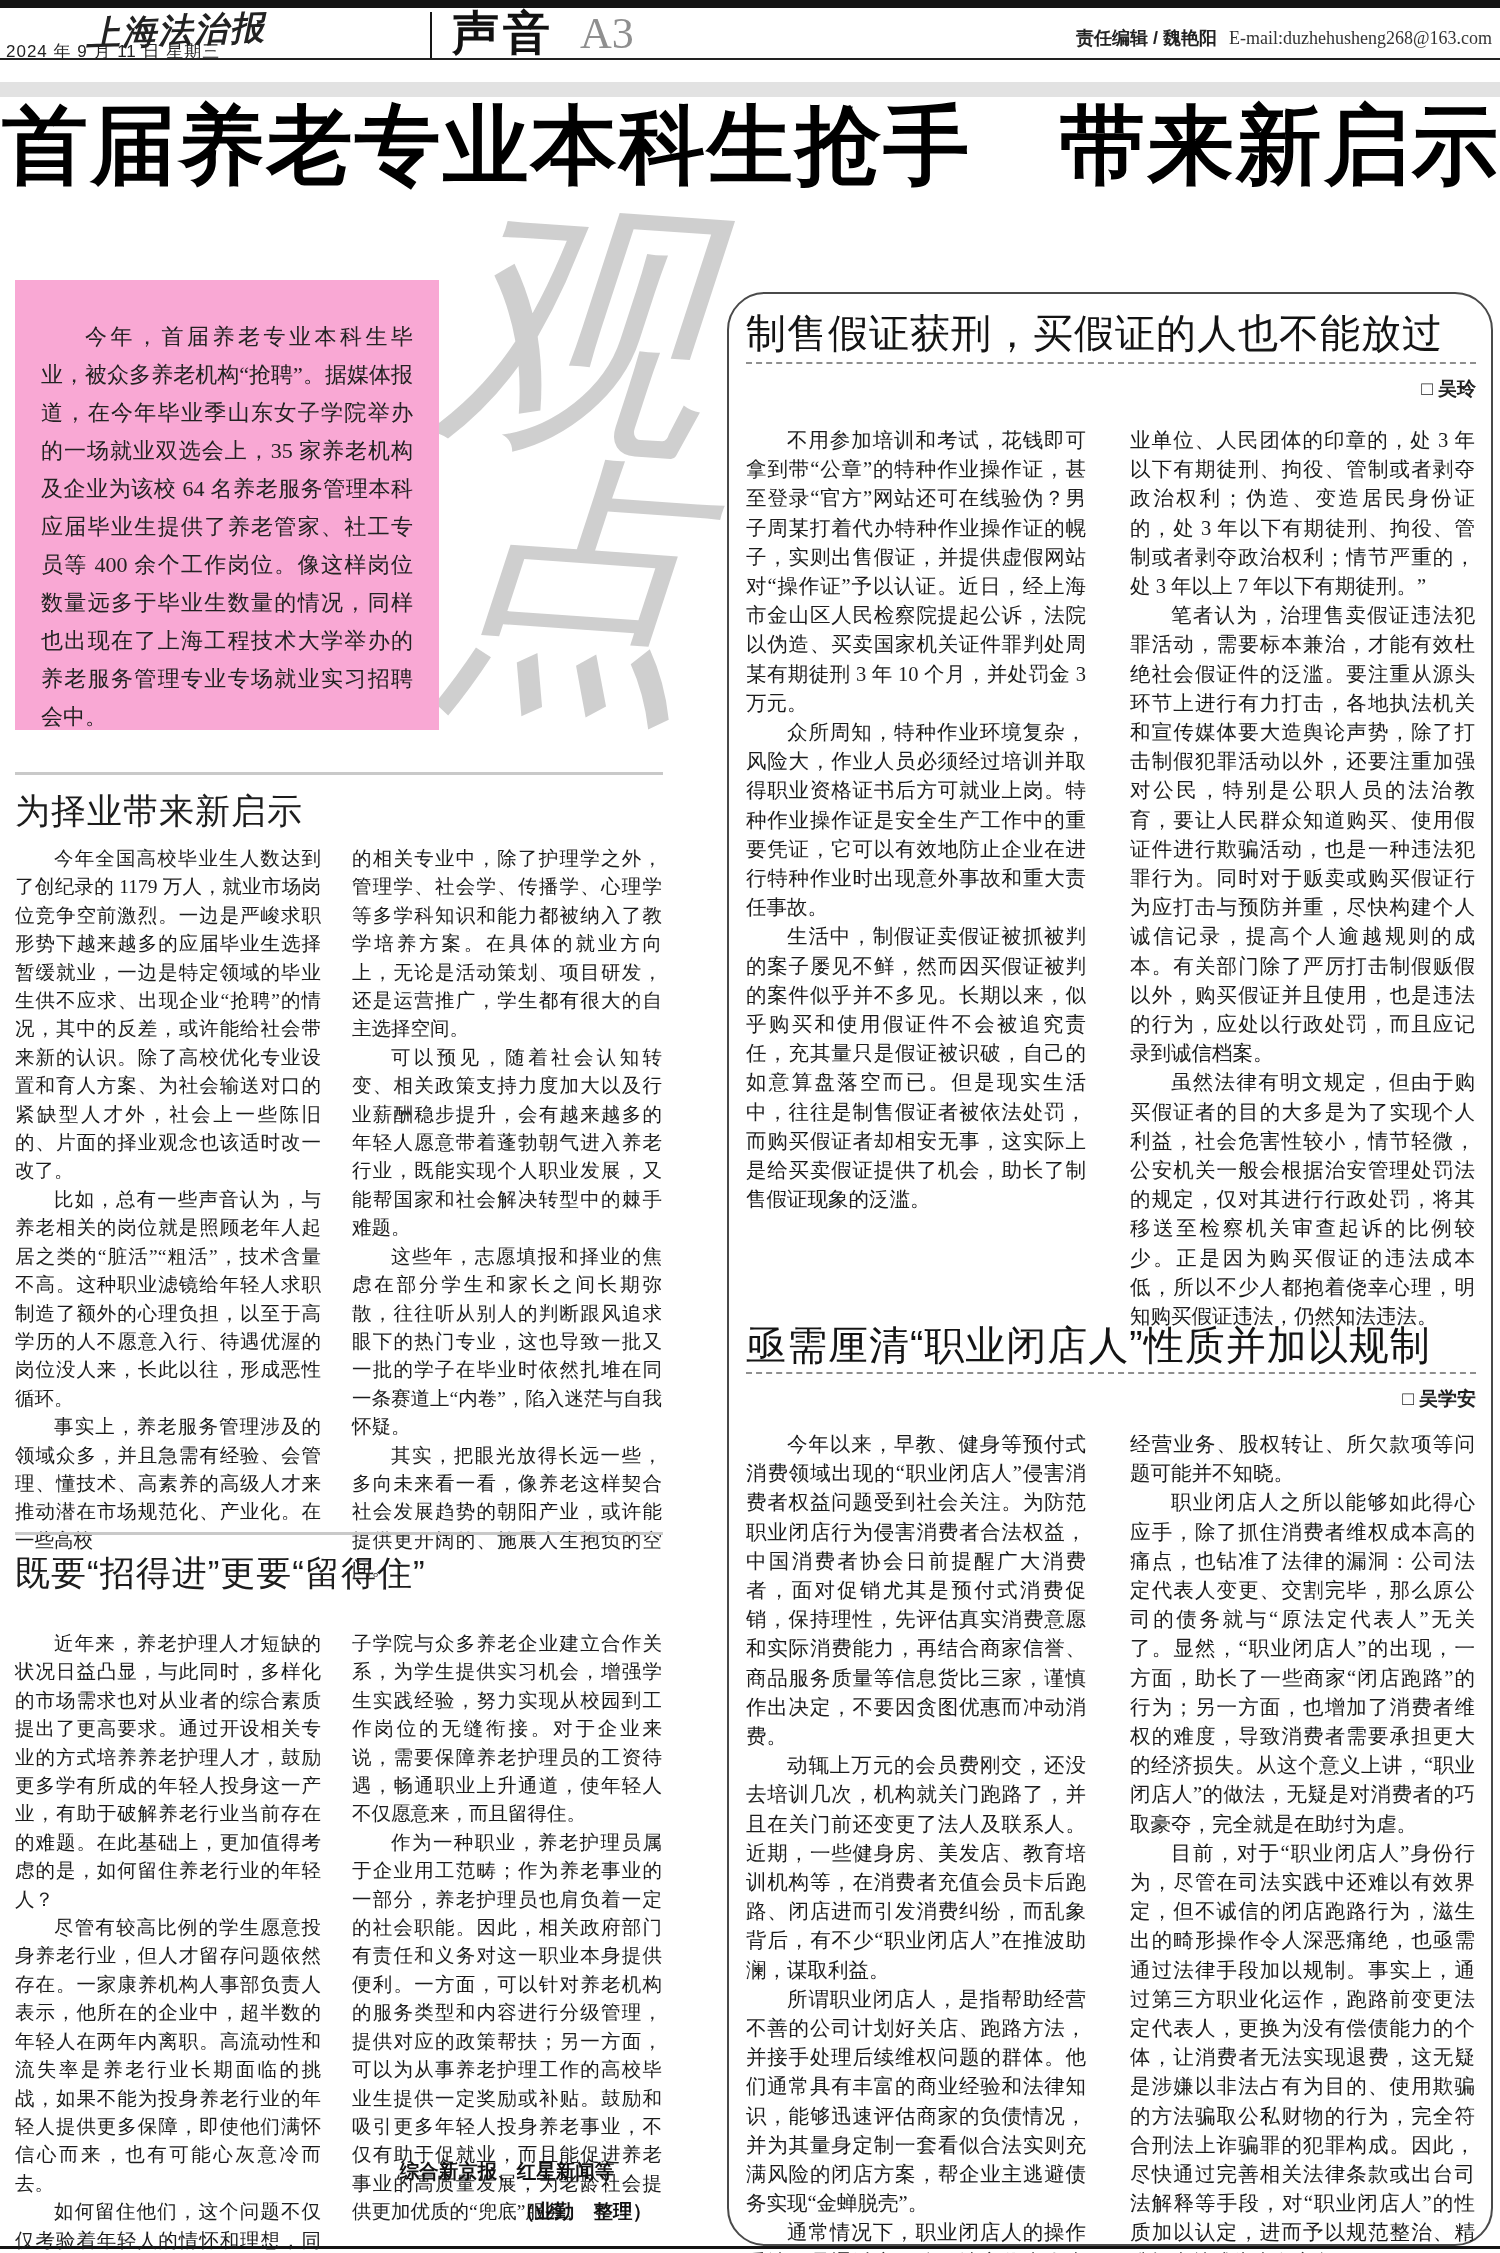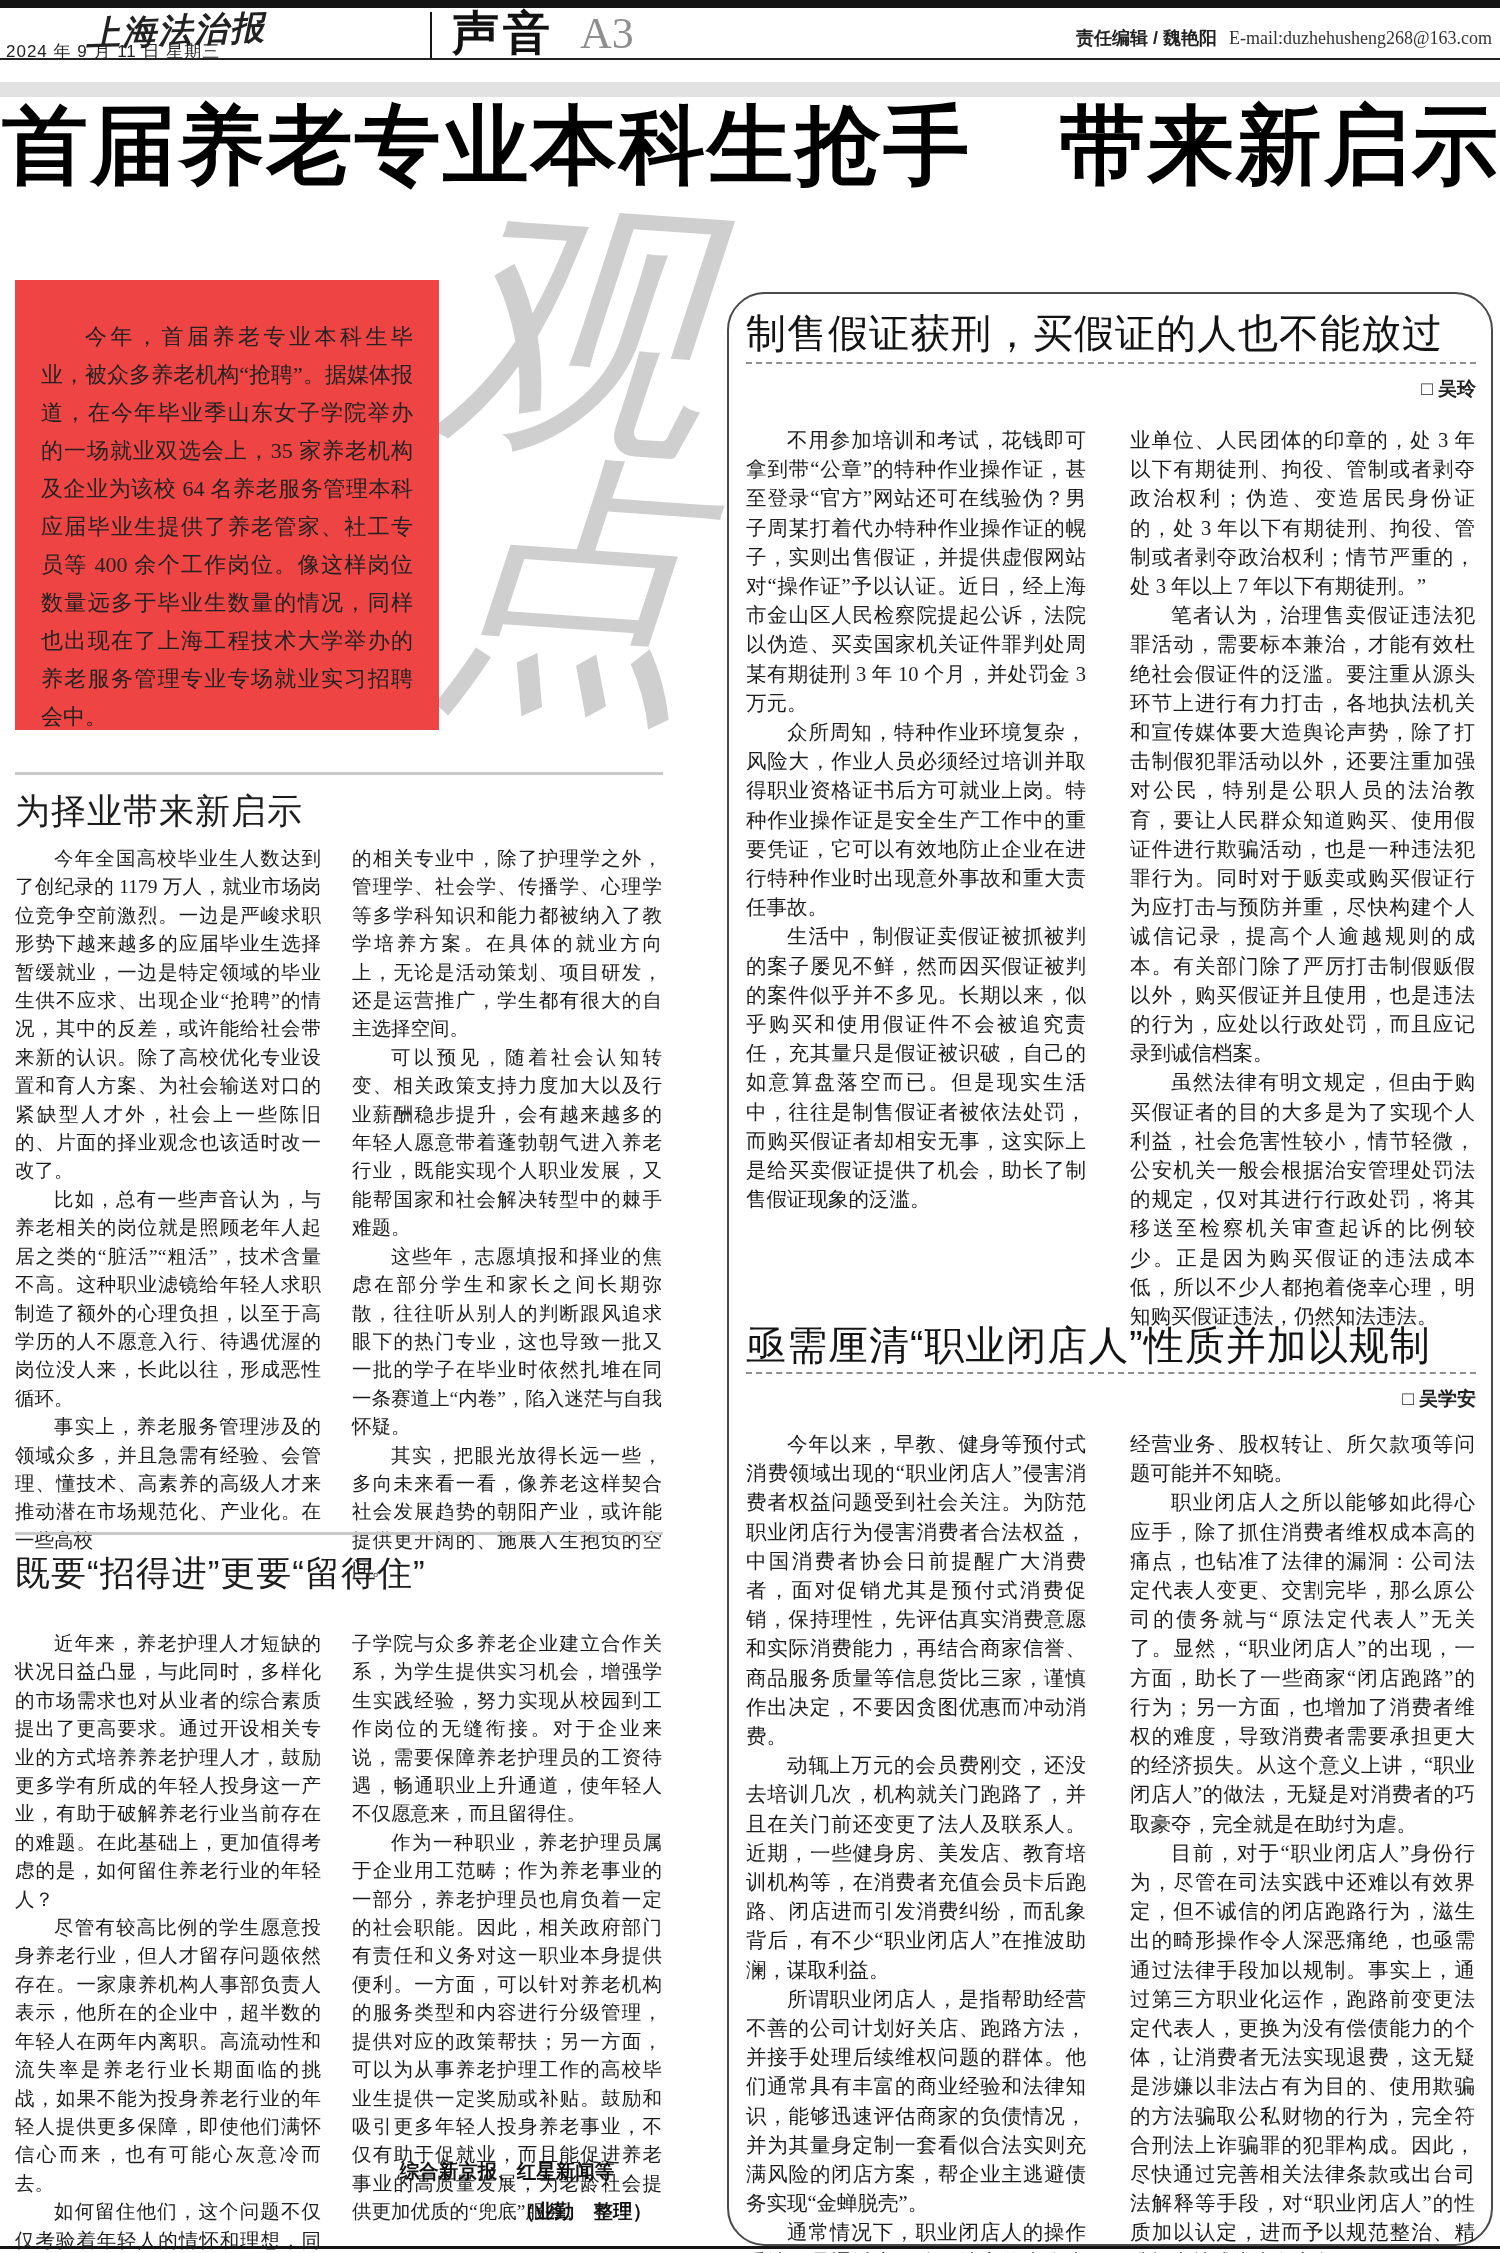--- a/index.html
+++ b/index.html
@@ -24,21 +24,21 @@
   
   .headline{left:0;top:98px;width:1500px;font-family:"Liberation Serif",serif;font-weight:normal;
       font-size:86px;line-height:1.12;color:#000;-webkit-text-stroke:2.5px #000;
       text-align:center;text-align-last:justify;padding:0 2px;box-sizing:border-box;white-space:nowrap;}
   
   .wm{font-family:"DejaVu Serif",serif;font-style:italic;color:#c7c7c7;opacity:.85;z-index:0;
       line-height:1;}
   .wm1{left:438px;top:196px;font-size:268px;transform:rotate(4deg);}
   .wm2{left:432px;top:452px;font-size:268px;transform:rotate(4deg);}
   
-  .lead-box{left:15px;top:280px;width:424px;height:450px;background:#ef4444;z-index:1;}
+  .lead-box{left:15px;top:280px;width:424px;height:450px;background:#f9a8d4;z-index:1;}
   .lead-text{padding:38px 26px 0 26px;font-size:22px;line-height:38px;text-align:justify;
       text-indent:2em;color:#222;}
   
   .sec-rule{background:#c9c9c9;height:3px;z-index:1;}
   .sec-title{font-family:"Liberation Sans",sans-serif;font-weight:400;font-size:35px;
       color:#1d1d1d;letter-spacing:1px;z-index:1;white-space:nowrap;}
   .col{z-index:1;text-align:justify;color:#1c1c1c;}
   .col p{margin:0;text-indent:2em;}
   .col p.noind{text-indent:0;}
   .lcol{width:306px;font-size:19.5px;line-height:28.4px;}

